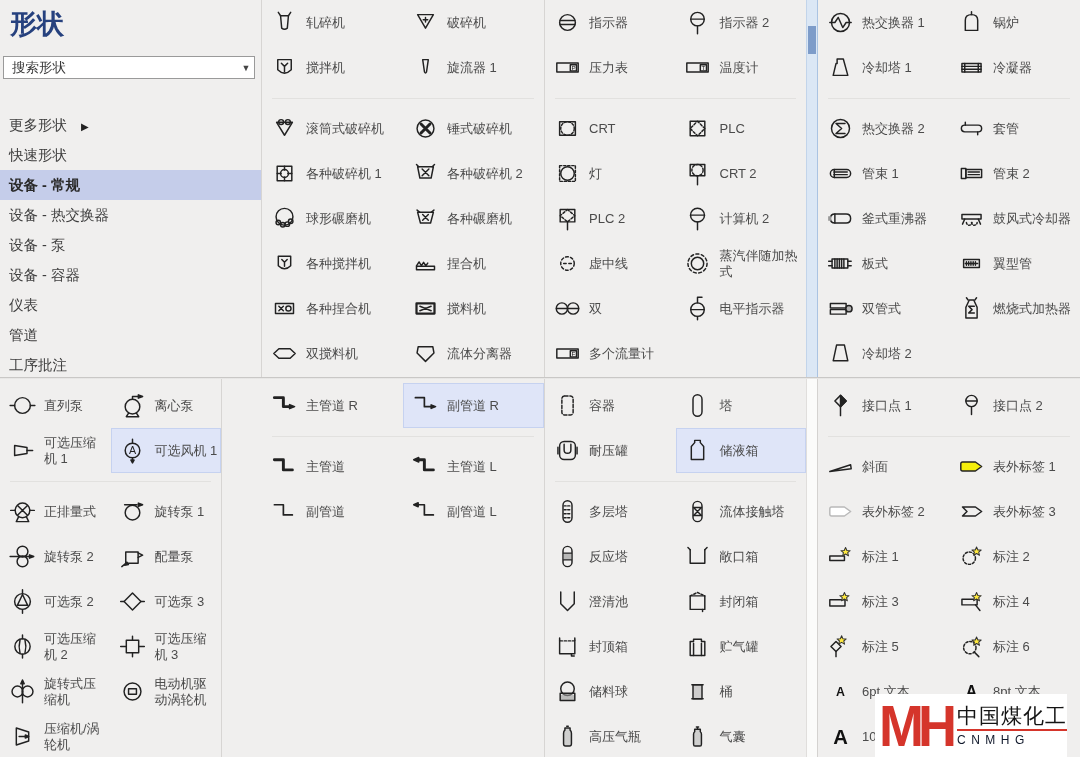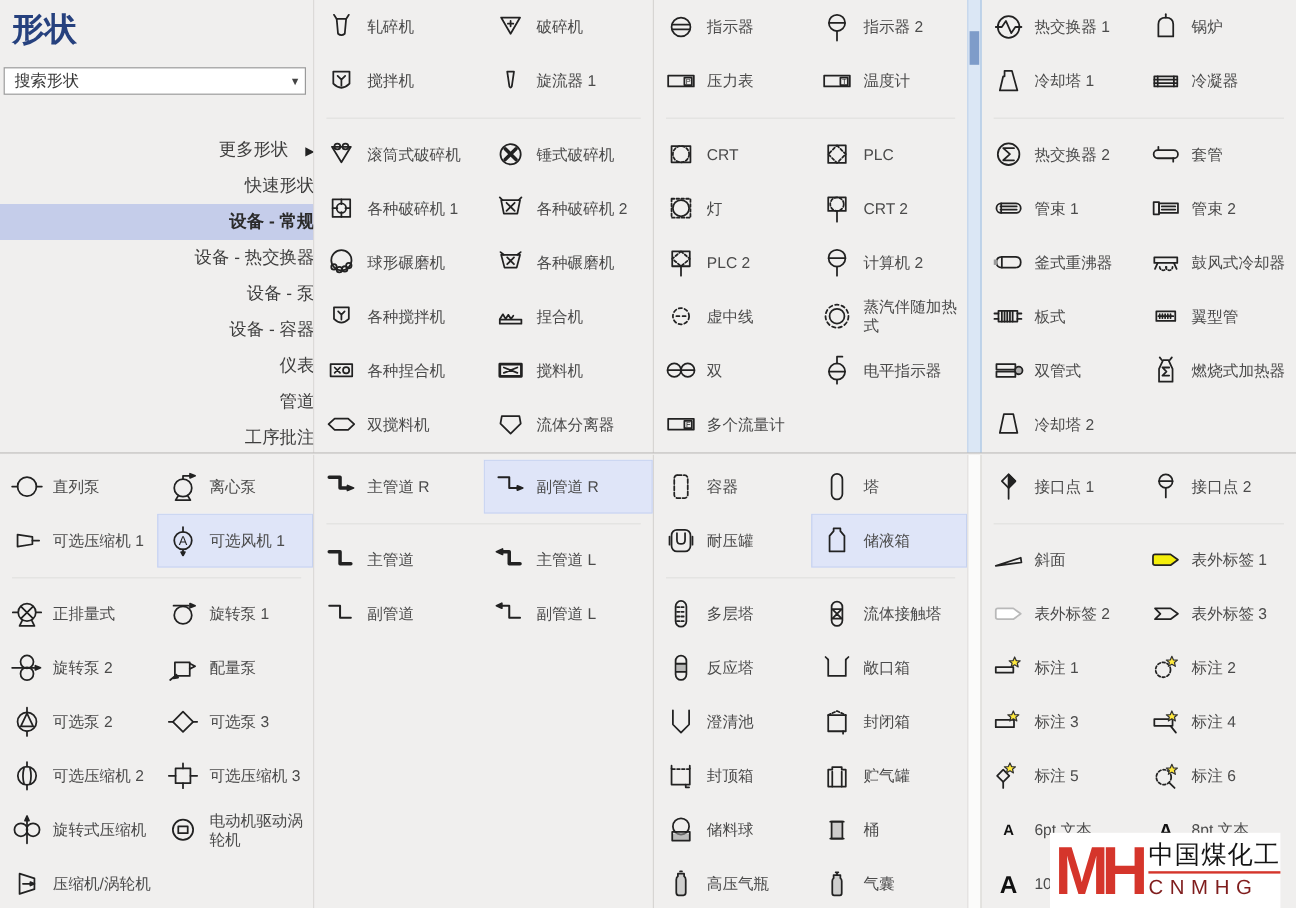--- a/index.html
+++ b/index.html
@@ -11,26 +11,26 @@
          background:linear-gradient(#bab8b6,#f7f6f5);z-index:4;}
   
   #panel-shapes-header{left:0;top:0;width:262px;height:378px;}
   .shapes-title{position:absolute;left:10px;top:6px;font-size:27px;font-weight:600;color:#26417e;}
   .search-combo{position:absolute;left:3px;top:56px;width:252px;height:23px;background:#fff;
     border:1px solid #9a9a9a;display:flex;align-items:center;box-sizing:border-box;}
   .search-combo input{flex:1;border:none;outline:none;background:transparent;font:13.5px "Liberation Sans",sans-serif;
     color:#333;padding:0 8px;min-width:0;}
   .search-combo input::placeholder{color:#3a3a3a;opacity:1;}
   .search-caret{flex:0 0 16px;font-size:9px;color:#444;text-align:center;cursor:default;}
-  .nav-list{position:absolute;left:0;top:110px;width:262px;text-align:right;}
+  .nav-list{position:absolute;left:0;top:110px;width:262px;}
   .nav-item{height:30px;line-height:30px;padding-left:9px;font-size:14.5px;color:#3e3e3e;white-space:nowrap;}
   .nav-item.selected{background:#c5cdea;font-weight:bold;color:#2a2a2a;}
   .nav-arrow{margin-left:14px;font-size:10px;color:#222;}
   
-  #panel-pumps{left:0;top:378px;width:262px;height:379px;}
+  #panel-pumps{left:0;top:378px;width:222px;height:379px;}
   #panel-crushers{left:262px;top:0;width:283px;height:378px;}
   #panel-pipelines{left:262px;top:378px;width:283px;height:379px;}
   #panel-instruments{left:545px;top:0;width:261px;height:378px;}
   #panel-vessels{left:545px;top:378px;width:261px;height:379px;}
   #panel-heat{left:818px;top:0;width:262px;height:378px;}
   #panel-annotations{left:818px;top:378px;width:262px;height:379px;}
   .shape-grid{display:grid;grid-template-columns:1fr 1fr;}
   .pad-top .shape-grid{padding-top:5px;}
   .shape-item{height:45px;display:flex;align-items:center;padding-left:7px;box-sizing:border-box;cursor:default;}
   .shape-item.selected{background:#dfe5f8;box-shadow:inset 0 0 0 1px #c6d2f0;}
@@ -45,21 +45,21 @@
   #scrollbar-bottom{position:absolute;left:806px;top:378px;width:12px;height:379px;background:#fbfbfa;
     border-left:1px solid #e0dedc;border-right:1px solid #d4d2d0;box-sizing:border-box;z-index:3;}
   
   #watermark{position:absolute;left:875px;top:694px;width:192px;height:63px;background:#fff;
     display:flex;align-items:center;z-index:10;}
   .wm-glyph{width:94px;text-align:center;font-size:54px;font-weight:800;color:#d5352b;
     letter-spacing:-6px;line-height:1;transform:scaleY(1.05);}
   .wm-text{margin-left:2px;}
   .wm-cn{font-size:21px;color:#141414;letter-spacing:1px;white-space:nowrap;line-height:1.1;}
   .wm-rule{height:2px;background:#d5352b;margin:2px 0 3px;}
-  .wm-en{font-size:17px;color:#7f1d1d;letter-spacing:5.5px;line-height:1.1;}
+  .wm-en{font-size:12px;color:#0f172a;letter-spacing:5.5px;line-height:1.1;}
 </style>
 </head>
 <body>
 
 <div id="stage">
 
   <div class="panel r-border" id="panel-shapes-header">
     <div class="shapes-title">形状</div>
     <div class="search-combo">
       <input type="text" placeholder="搜索形状" style="">

